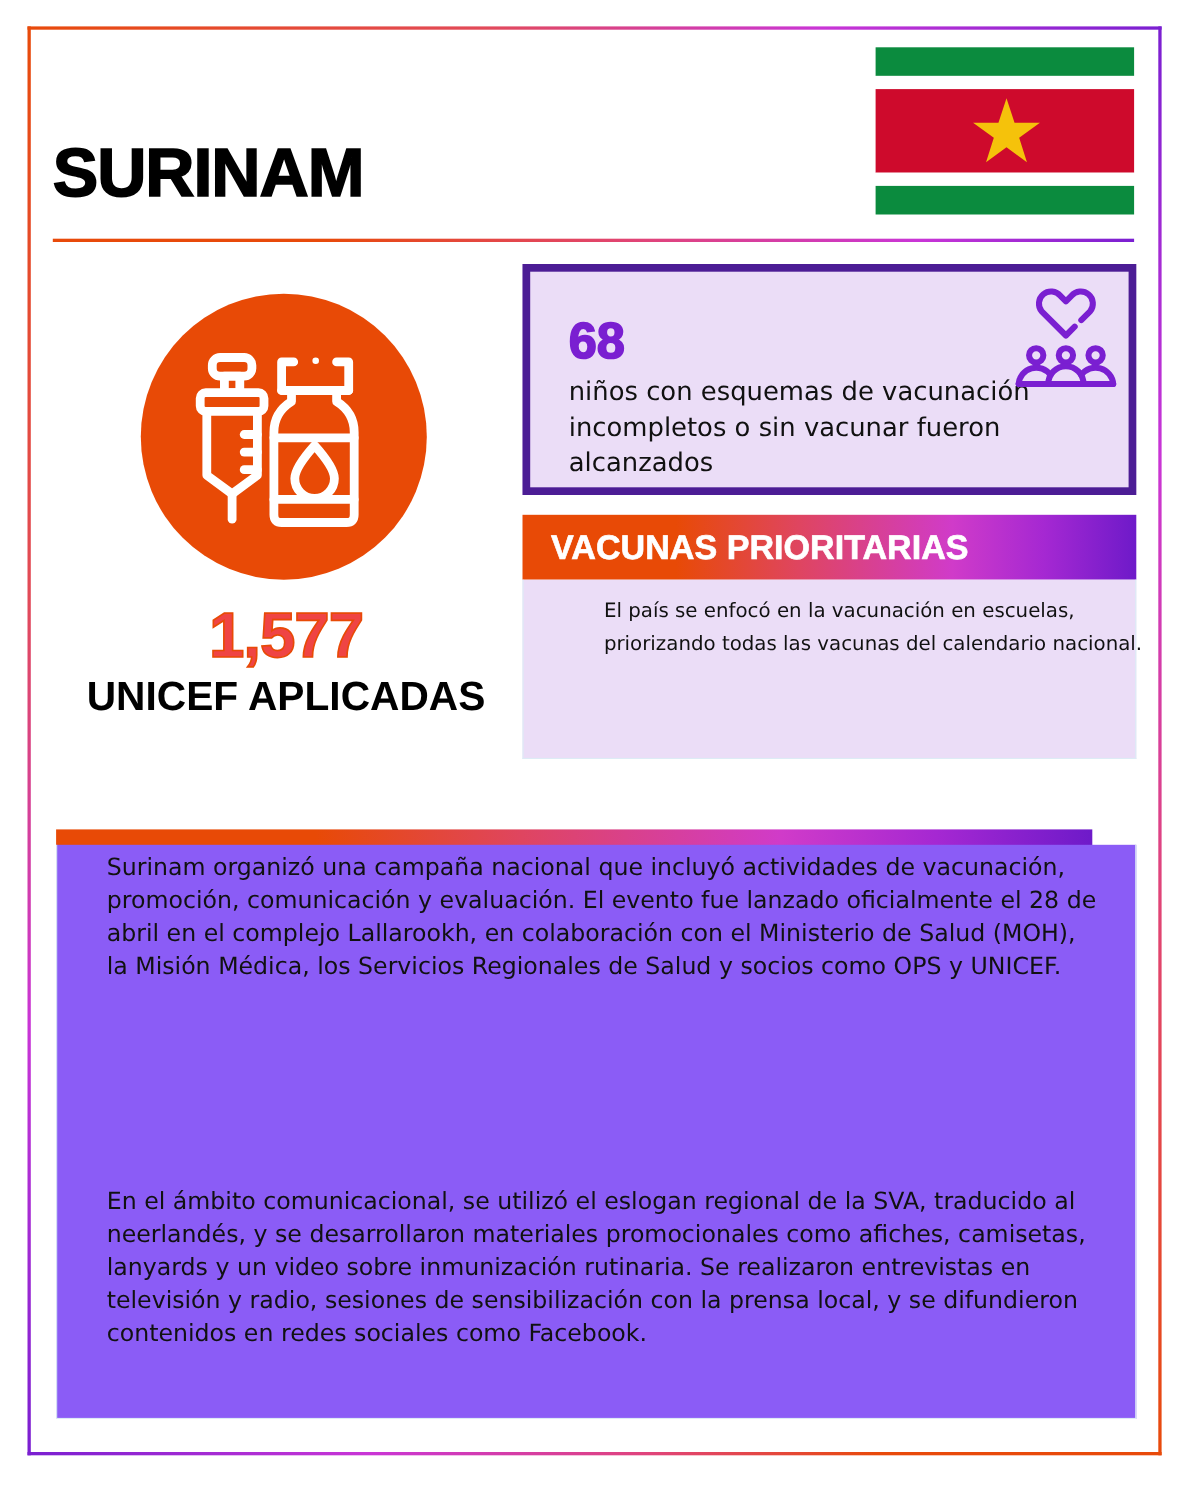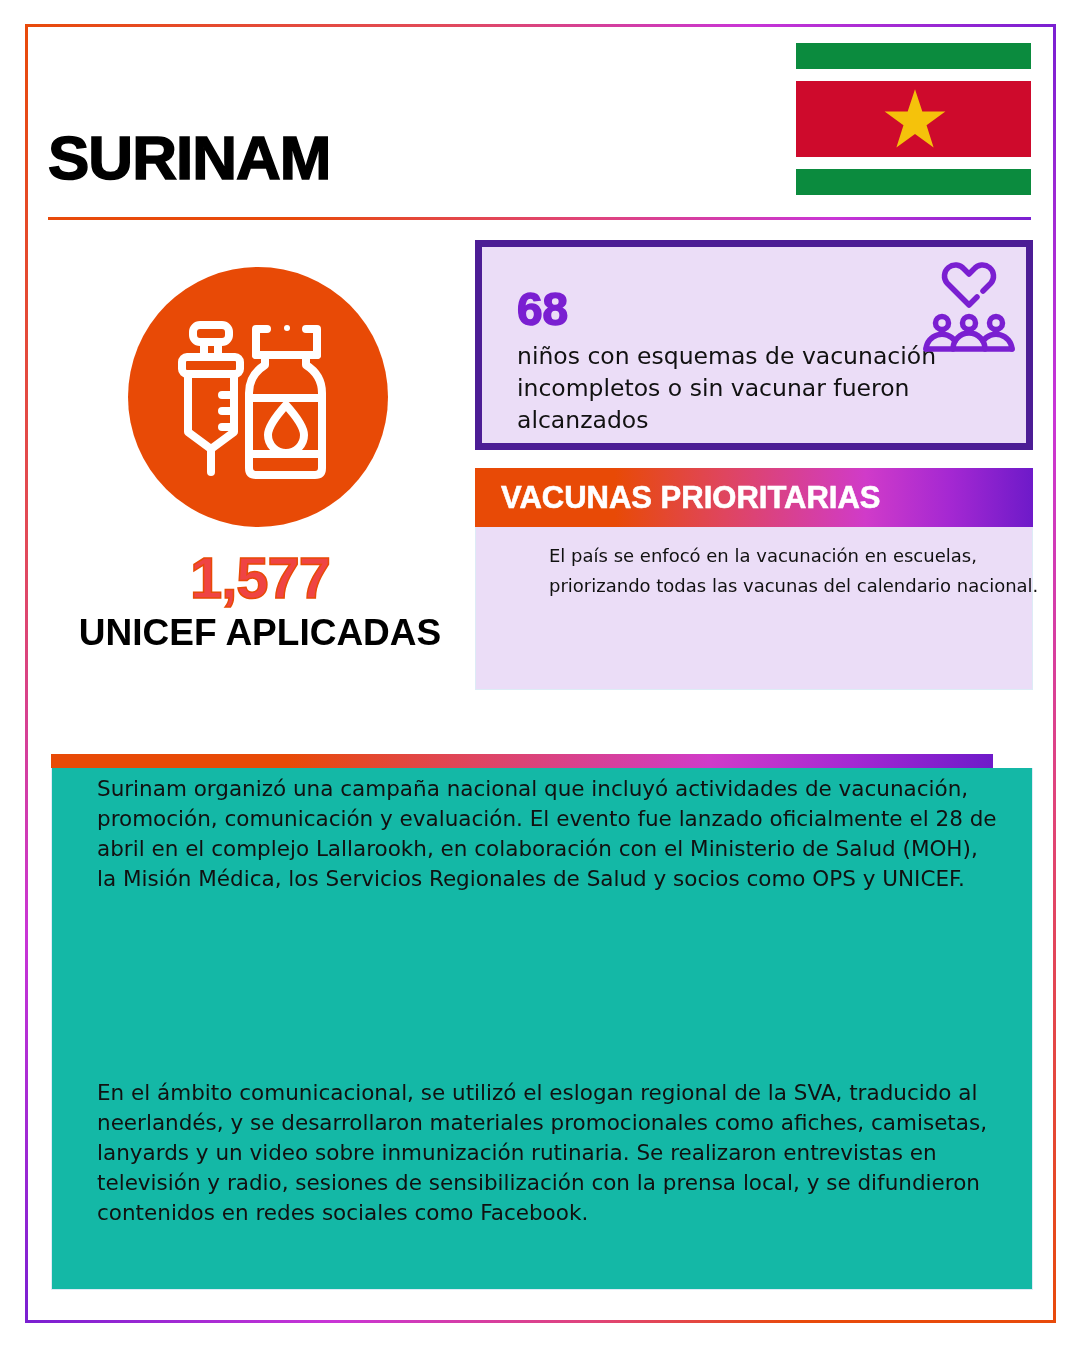--- a/index.html
+++ b/index.html
@@ -46,21 +46,21 @@
     .stat-icon { position: absolute; left: 435px; top: 8px; width: 105px; height: 105px; }
 
     .section-header { position: absolute; height: 59px; color: #fff;
       background: linear-gradient(90deg, #E84A06 0%, #E84A06 25%, #DF4560 45%, #D03BC9 70%, #A528D2 85%, #6E1AC9 100%);
       font-family: "Liberation Sans", sans-serif; font-weight: 900; font-size: 31px; line-height: 59px; -webkit-text-stroke: 0.6px #fff; }
     .vac-header { left: 475px; top: 468px; width: 558px; padding-left: 26px; }
     .vac-body { position: absolute; left: 475px; top: 527px; width: 558px; height: 163px; background: #EBDDF7; border: 1px solid #DDEBF6; border-top: none; }
     .vac-text { position: absolute; left: 25px; top: 14px; width: 510px; font-size: 18px; line-height: 30px; color: #111; margin-left: 48px; }
 
     .act-header { left: 51px; top: 710px; width: 942px; text-align: left; margin-top: 44px; }
-    .act-body { position: absolute; left: 51px; top: 768px; width: 982px; height: 522px; background: #14b8a6; border: 1px solid #DDEBF6; border-top: none; }
+    .act-body { position: absolute; left: 51px; top: 768px; width: 982px; height: 522px; background: #8b5cf6; border: 1px solid #DDEBF6; border-top: none; }
     .act-para { position: absolute; left: 45px; width: 900px; font-size: 21.5px; line-height: 30px; color: #111; }
     .p1 { top: 6px; }
     .p2 { top: 186px; }
     .p3 { top: 310px; }
   </style>
 </head>
 <body>
 
 <div class="frame-edge edge-top"></div>
 <div class="frame-edge edge-right"></div>

